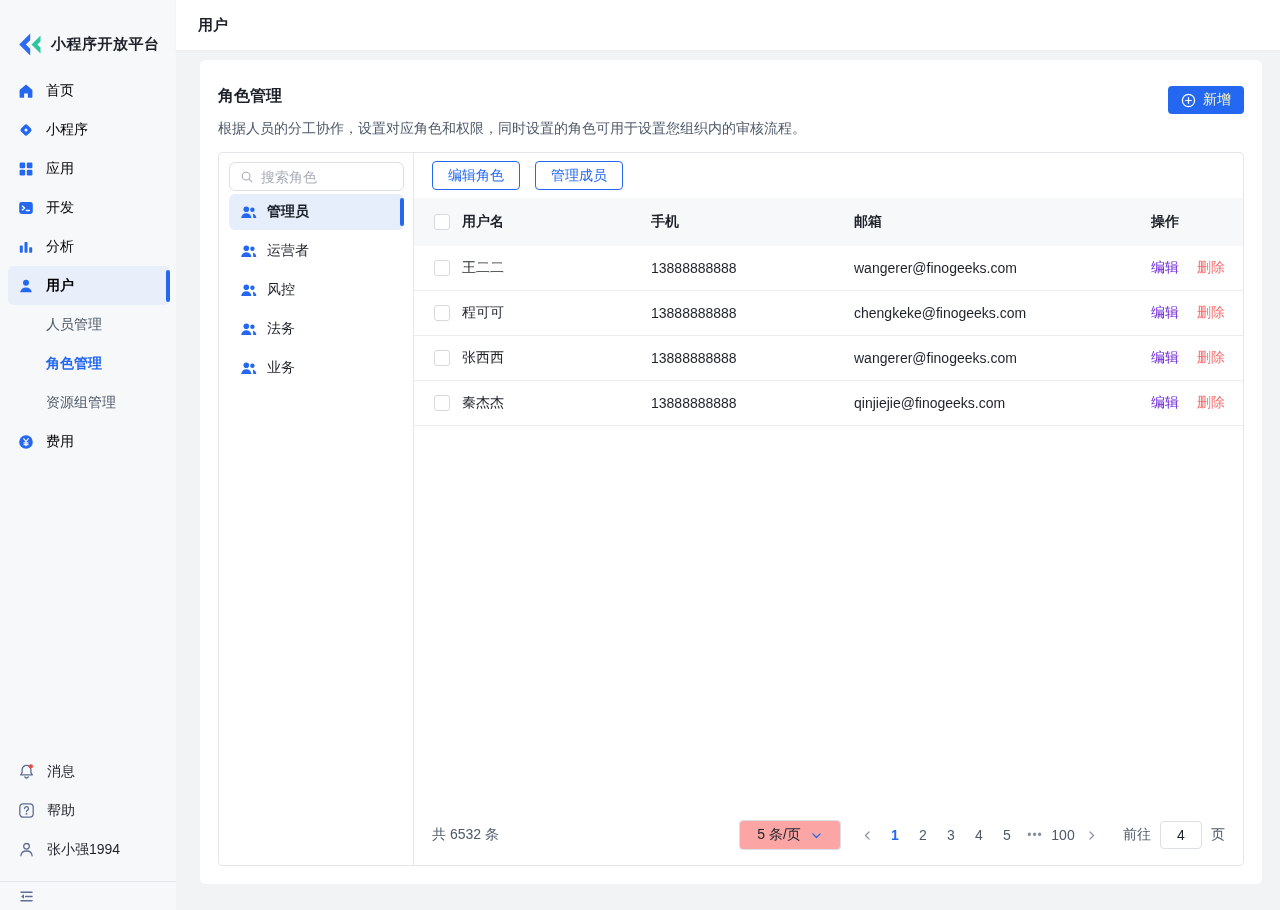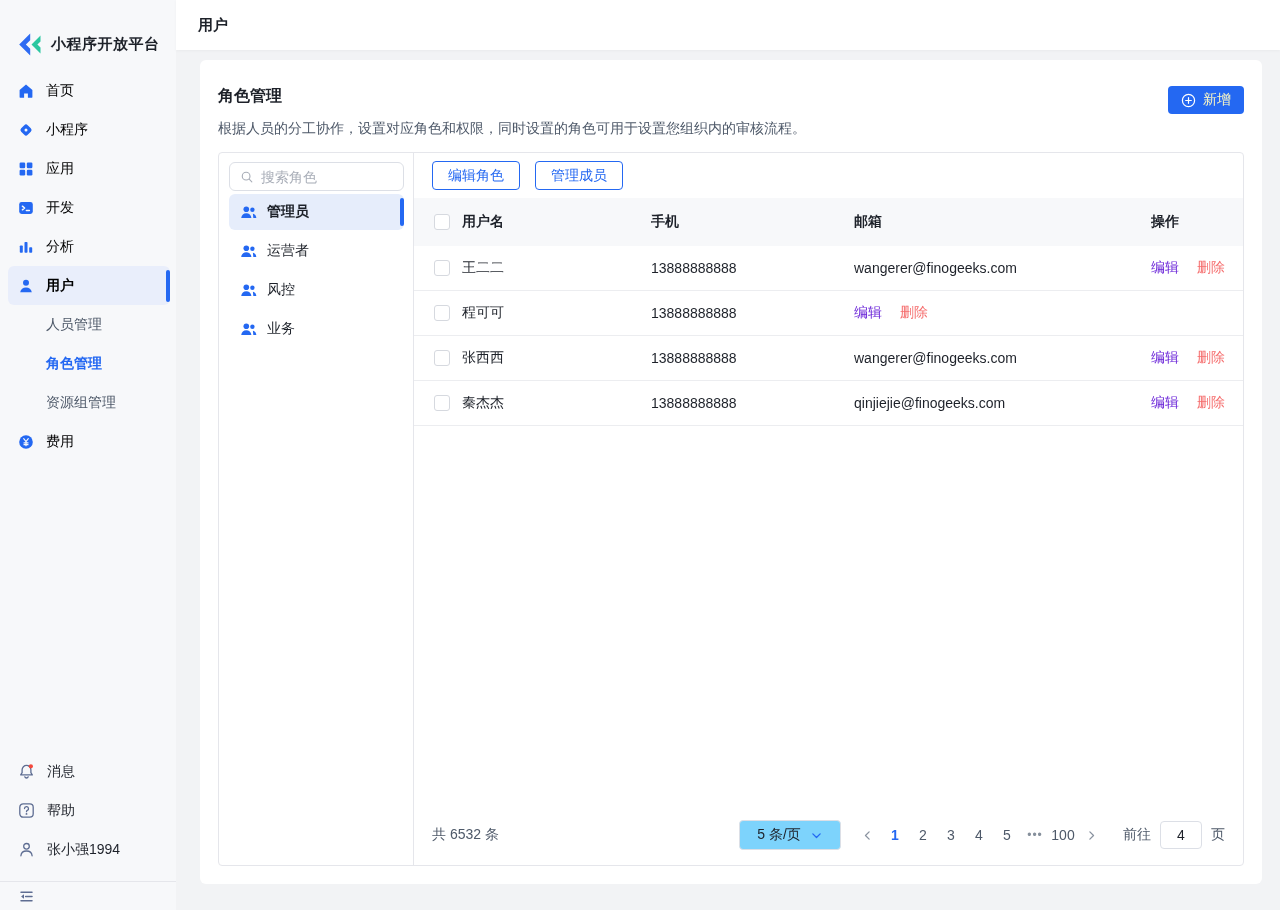--- a/index.html
+++ b/index.html
@@ -109,21 +109,21 @@
   .link-edit { color:#6d28d9; cursor:pointer; text-decoration:none; }
   .link-del { color:#F56C6C; cursor:pointer; text-decoration:none; }
 
   
   .pagination {
     margin-top:auto; display:flex; align-items:center;
     padding:0 18px 15px 18px; font-size:14px; color:#4E5969;
   }
   .pg-right { margin-left:auto; display:flex; align-items:center; }
   .size-select {
-    width:102px; height:30px; border:1px solid #DCDFE6; border-radius:4px; background:#7dd3fc;
+    width:102px; height:30px; border:1px solid #DCDFE6; border-radius:4px; background:#fca5a5;
     display:flex; align-items:center; justify-content:center; gap:9px; cursor:pointer; color:#1D2129;
   }
   .size-select .ic { width:13px; height:13px; color:#2468F2; display:flex; }
   .pager { display:flex; align-items:center; margin-left:12px; }
   .pg { min-width:28px; height:30px; display:flex; align-items:center; justify-content:center; color:#4E5969; cursor:pointer; }
   .pg.chev { color:#8A93A0; }
   .pg.chev .ic { width:13px; height:13px; display:flex; }
   .pg.dots { color:#86909C; letter-spacing:1px; font-size:12px; }
   .pg.active { color:#2468F2; font-weight:700; }
   .goto { display:flex; align-items:center; gap:9px; margin-left:18px; }
@@ -339,20 +339,31 @@
             </div>
             <div class="role-item">
               <span class="ic">
                 <svg viewBox="0 0 17 17" fill="currentColor">
                     <circle cx="6.3" cy="5.3" r="2.8"></circle>
                     <path d="M1.2 14c.3-3 2.4-4.8 5.1-4.8s4.8 1.8 5.1 4.8Z"></path>
                     <circle cx="12.4" cy="5.7" r="2.2"></circle>
                     <path d="M12.9 9.7c2 .4 3.2 2 3.4 4.3h-3"></path>
                   </svg>
               </span>
+              <span>法务</span>
+            </div>
+            <div class="role-item">
+              <span class="ic">
+                <svg viewBox="0 0 17 17" fill="currentColor">
+                    <circle cx="6.3" cy="5.3" r="2.8"></circle>
+                    <path d="M1.2 14c.3-3 2.4-4.8 5.1-4.8s4.8 1.8 5.1 4.8Z"></path>
+                    <circle cx="12.4" cy="5.7" r="2.2"></circle>
+                    <path d="M12.9 9.7c2 .4 3.2 2 3.4 4.3h-3"></path>
+                  </svg>
+              </span>
               <span>业务</span>
             </div>
           </div>
 
           <div class="table-col">
             <div class="toolbar">
               <button class="btn-outline">编辑角色</button>
               <button class="btn-outline">管理成员</button>
             </div>
 
@@ -377,20 +388,21 @@
                 <a class="link-edit">编辑</a>
                 <a class="link-del">删除</a>
               </div>
             </div>
             <div class="grid-row trow">
               <div class="cell-check">
                   <span class="checkbox"></span>
                 </div>
               <div class="cell">程可可</div>
               <div class="cell">13888888888</div>
+              <div class="cell">chengkeke@finogeeks.com</div>
               <div class="cell-ops">
                 <a class="link-edit">编辑</a>
                 <a class="link-del">删除</a>
               </div>
             </div>
             <div class="grid-row trow">
               <div class="cell-check">
                   <span class="checkbox"></span>
                 </div>
               <div class="cell">张西西</div>

